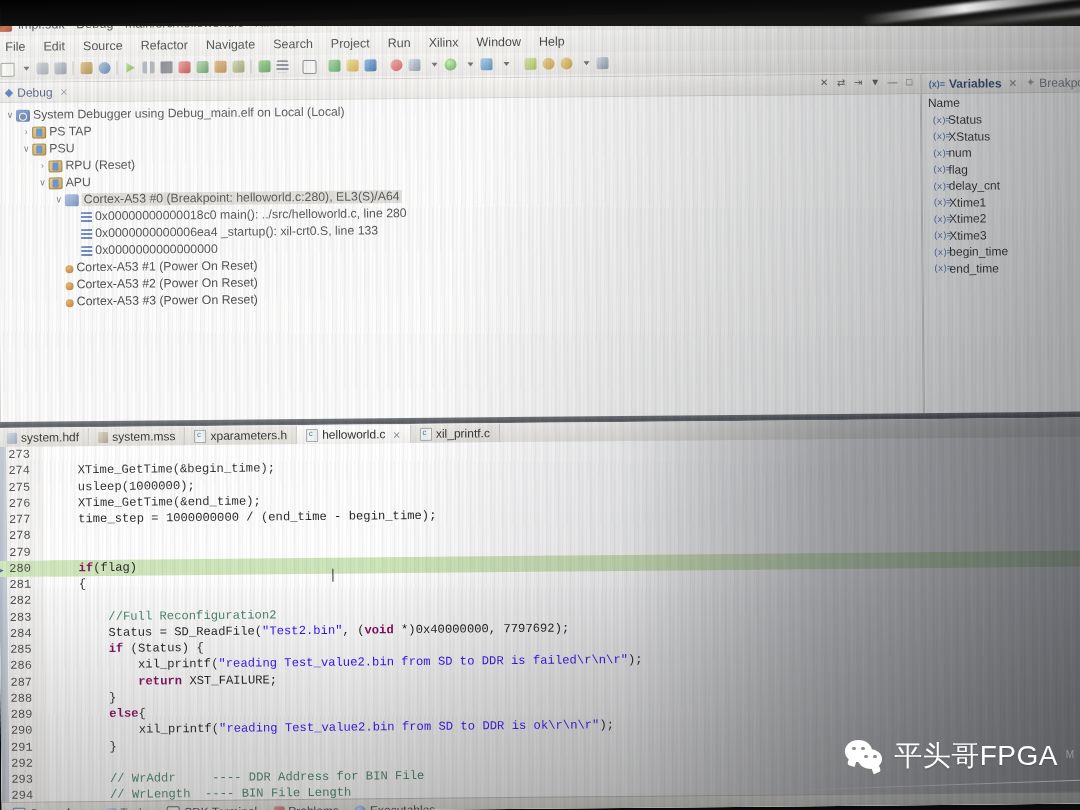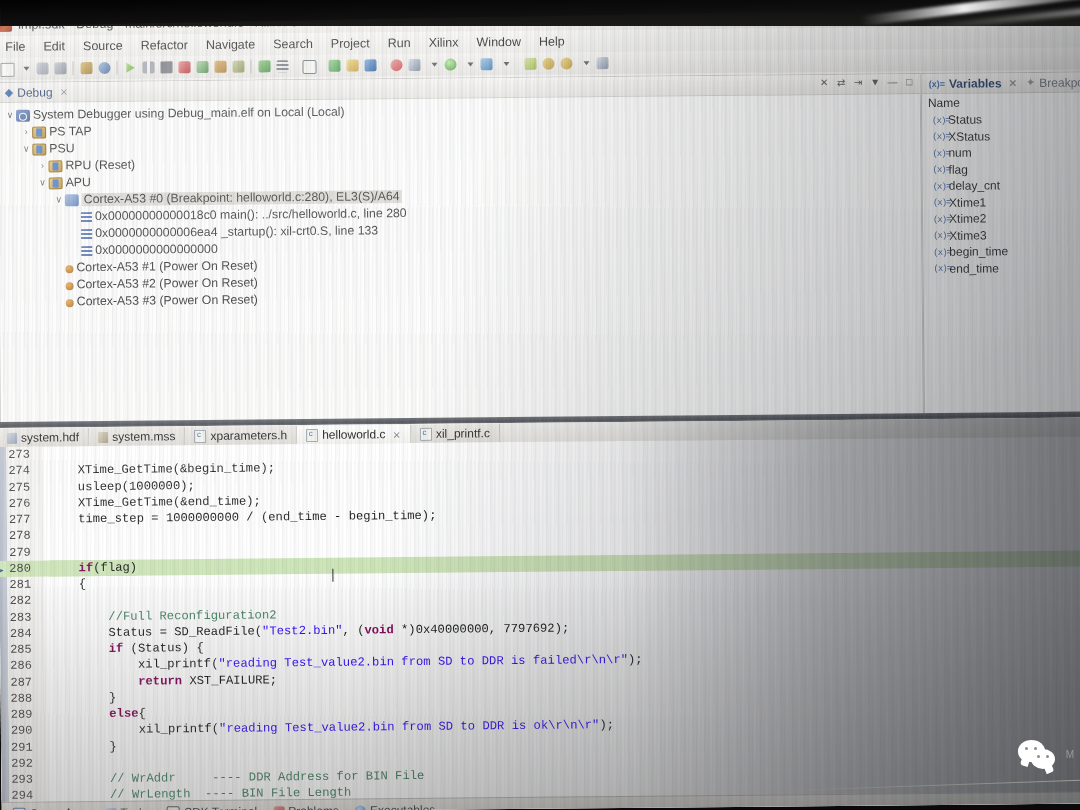--- a/index.html
+++ b/index.html
@@ -552,15 +552,16 @@
 
   <div class="watermark">
     <div class="wx-logo">
       <div class="wx-b1"></div>
       <div class="wx-e" style="left:7px;top:7px;"></div>
       <div class="wx-e" style="left:16px;top:7px;"></div>
       <div class="wx-b2"></div>
       <div class="wx-e" style="left:19px;top:15px;background:#8c8c8c;"></div>
       <div class="wx-e" style="left:28px;top:15px;background:#8c8c8c;"></div>
     </div>
+    <div class="wm-text">平头哥FPGA</div>
   </div>
 
 </div>
 
 </body></html>

